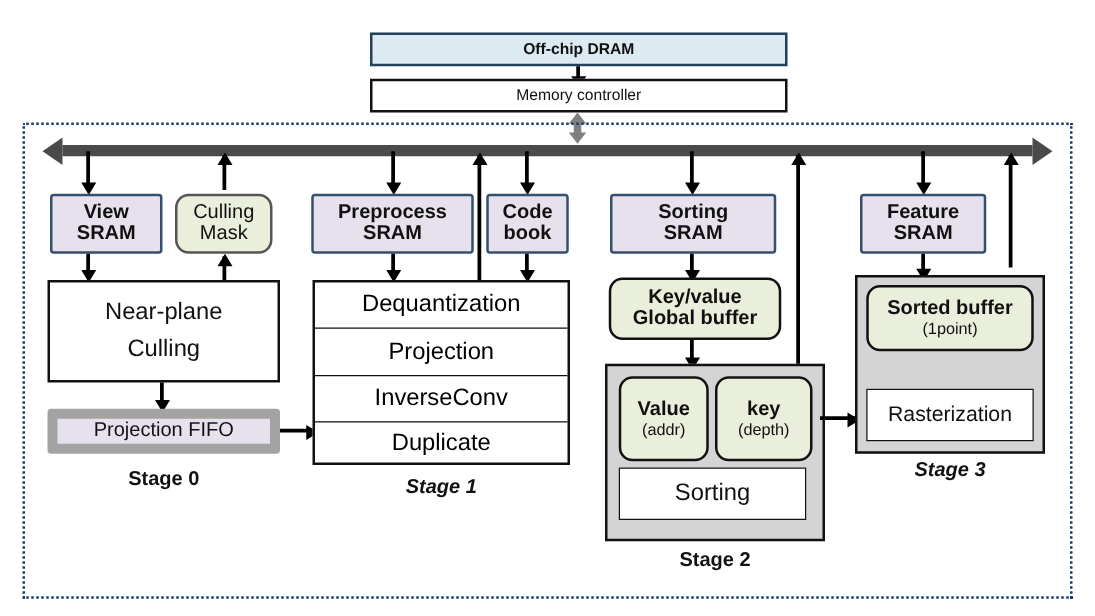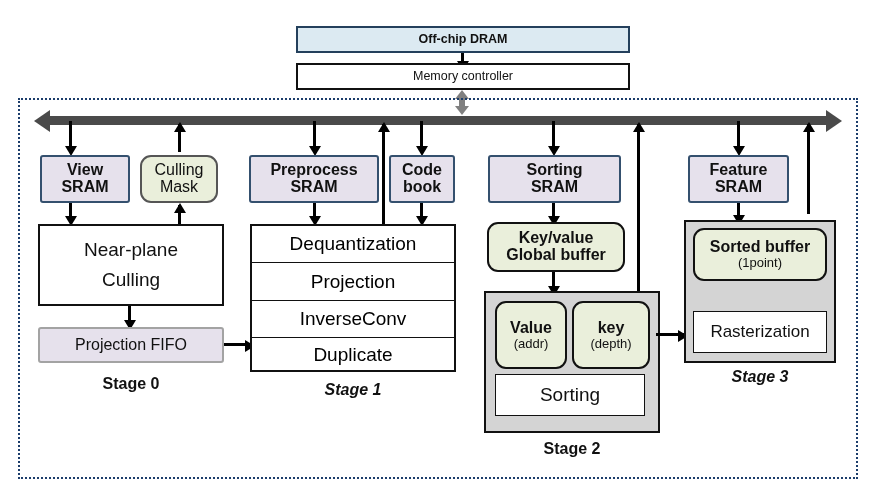--- a/index.html
+++ b/index.html
@@ -6,21 +6,21 @@
   body{font-family:"Liberation Sans","DejaVu Sans",sans-serif;}
   #stage{position:relative;width:876px;height:493px;background:#ffffff;overflow:hidden;}
 
   .box{position:absolute;box-sizing:border-box;display:flex;flex-direction:column;
        align-items:center;justify-content:center;text-align:center;line-height:1.05;}
 
   
   .dram     {background:#dceaf2;border:2px solid #24405c;font-weight:bold;font-size:12.5px;color:#111;}
   .memctrl  {background:#ffffff;border:2px solid #111111;font-size:12.5px;color:#111;}
   .sram     {background:#e6e1ec;border:2px solid #34506e;border-radius:3px;font-weight:bold;color:#111;}
-  .fifo     {background:#e6e1ec;border:2px solid #a3a3a3;border-radius:3px;color:#111;}
+  .fifo     {background:#e6e1ec;border:8px solid #a3a3a3;border-radius:3px;color:#111;}
   .greenrr  {background:#eaefdb;border:2px solid #111111;border-radius:11px;color:#111;}
   .greenrr-reg{background:#eaefdb;border:2px solid #555555;border-radius:11px;color:#111;}
   .white    {background:#ffffff;border:2px solid #111111;color:#111;gap:10px;}
   .whitethin{background:#ffffff;border:1.5px solid #111111;color:#111;}
   .graybox  {background:#d4d4d4;border:2px solid #111111;}
   .stagelbl {position:absolute;font-weight:bold;font-size:16px;color:#111;text-align:center;}
 
   .l2{display:block;}
   .sub{font-weight:normal;font-size:13px;}
 

